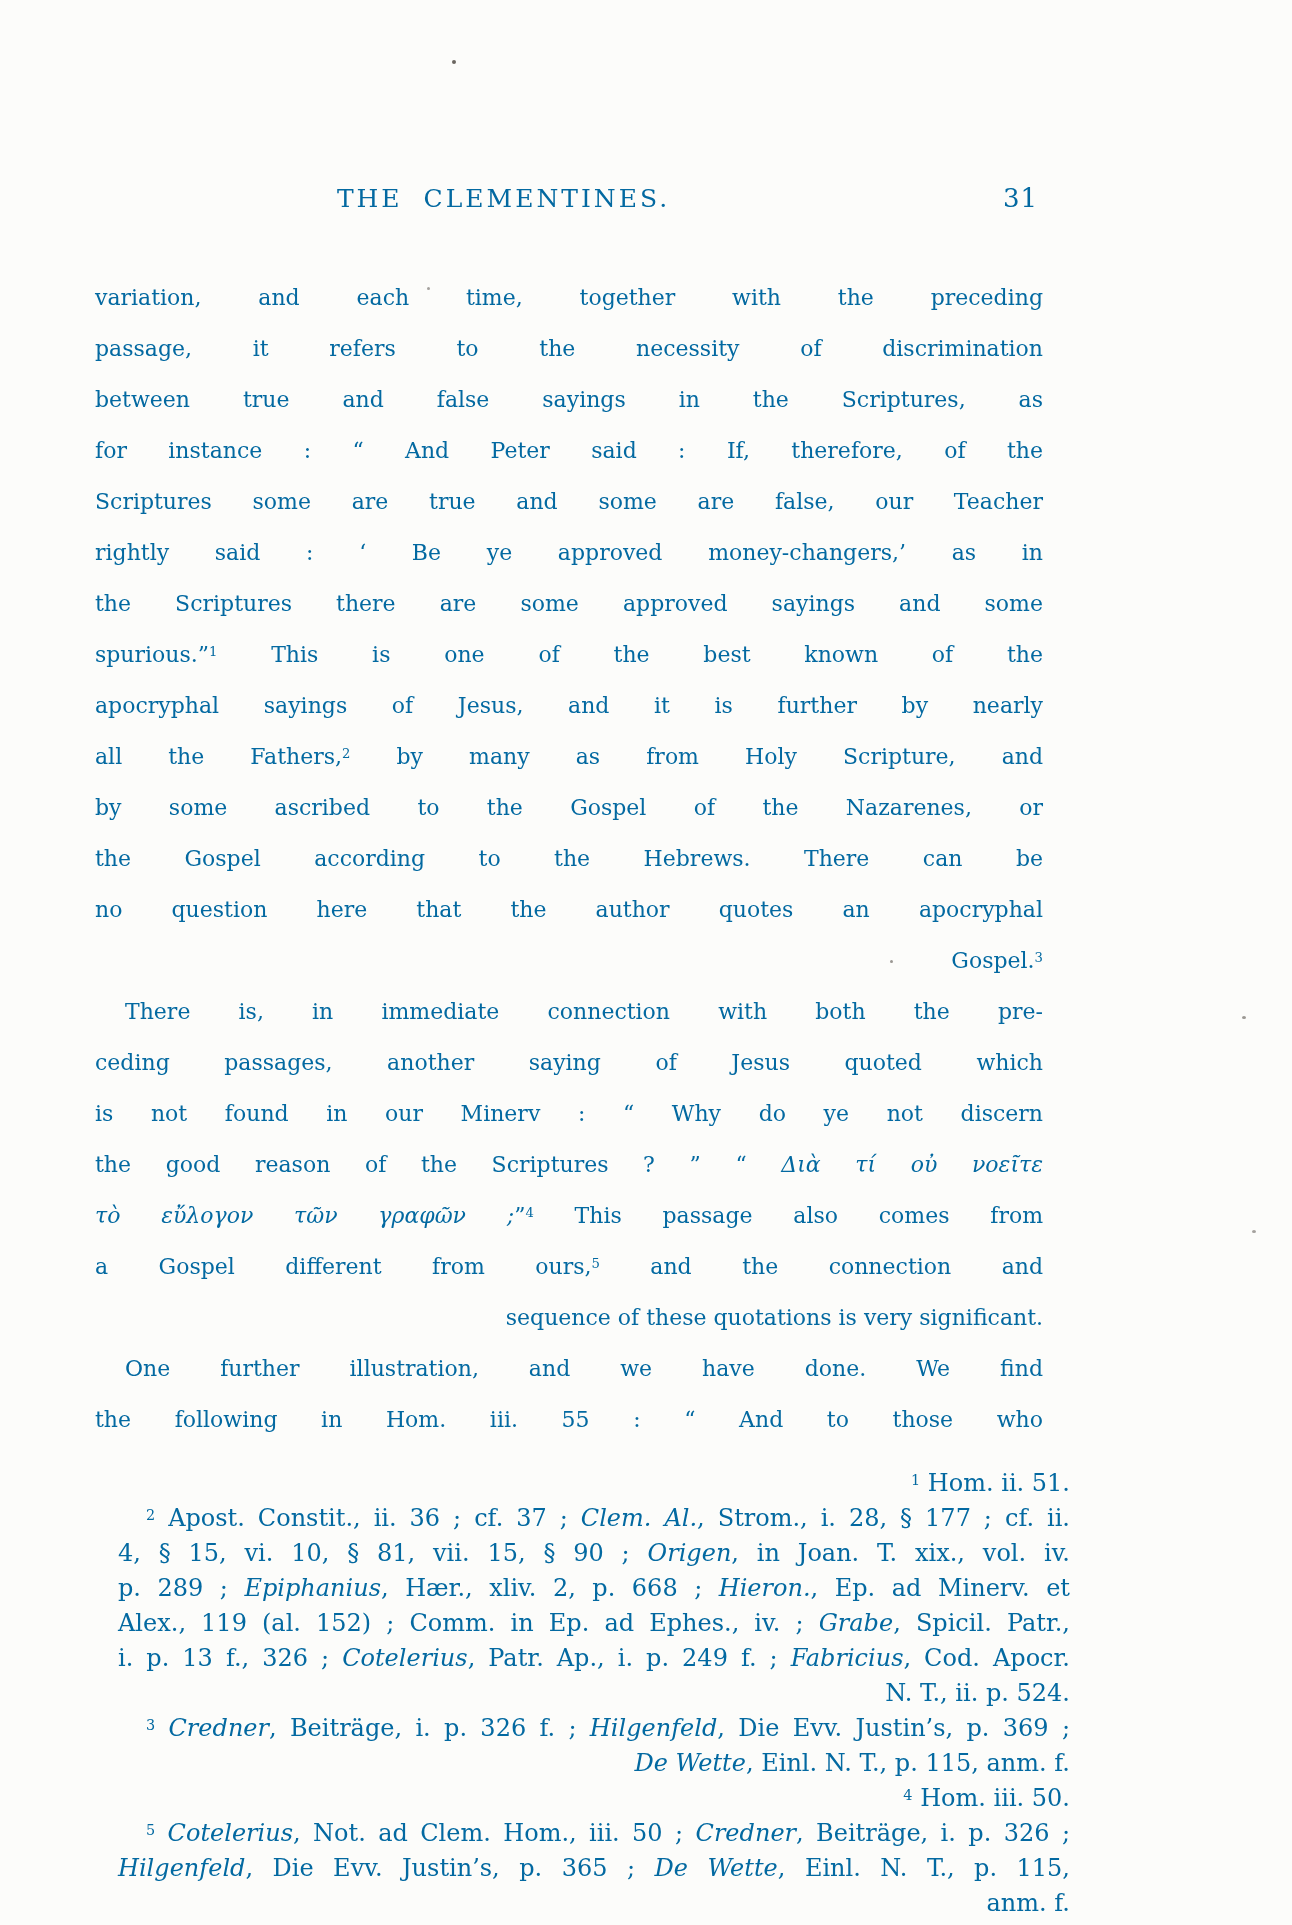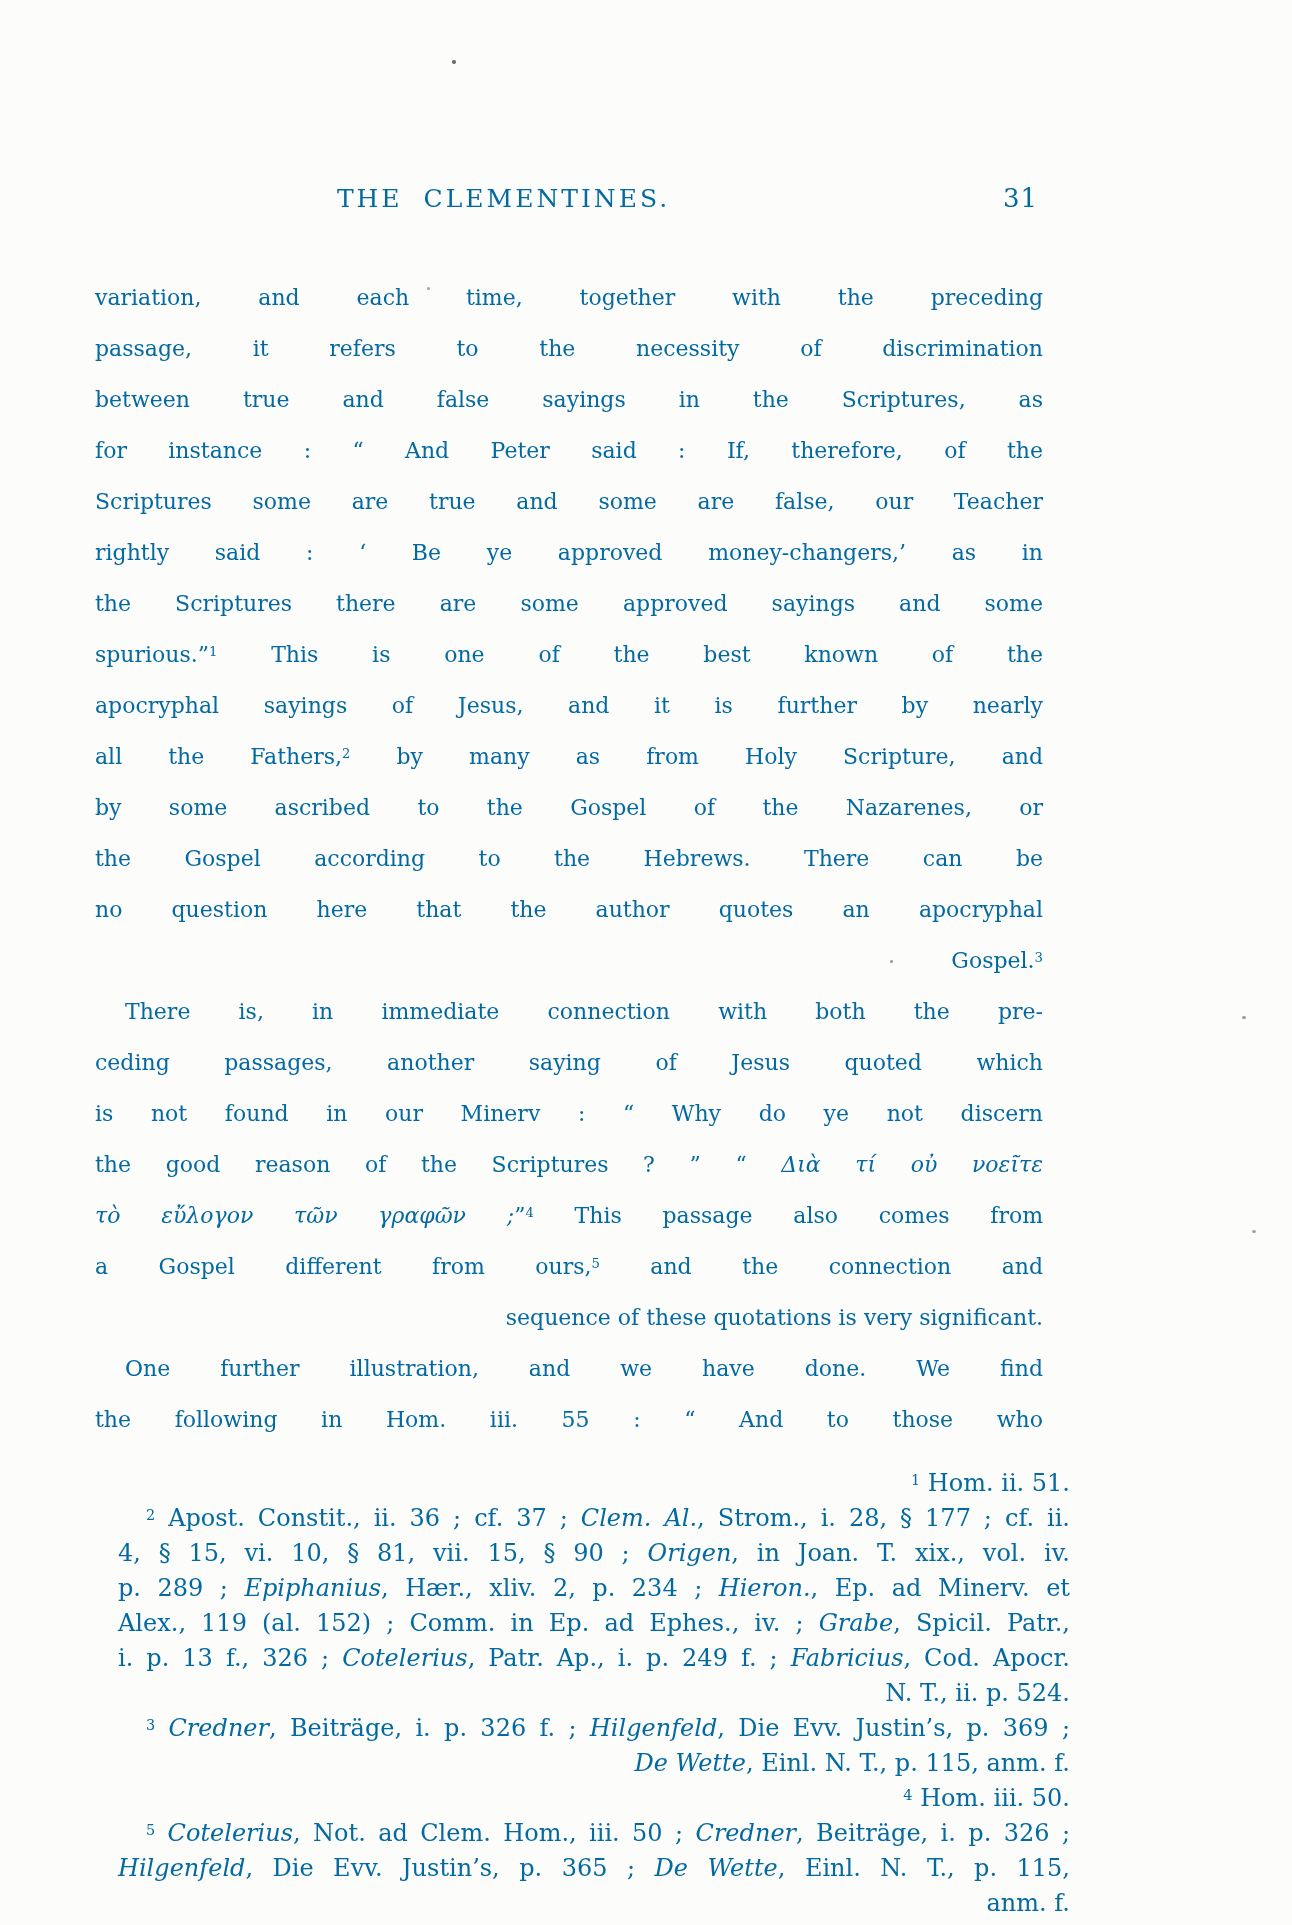--- a/index.html
+++ b/index.html
@@ -74,21 +74,21 @@
       <div class="line j"><span>a Gospel different from ours,</span><sup class="fnref">5</sup><span> and the connection and</span></div>
       <div class="line"><span>sequence of these quotations is very significant.</span></div>
       <div class="line j ind"><span>One further illustration, and we have done.  We find</span></div>
       <div class="line j"><span>the following in Hom. iii. 55 : “ And to those who</span></div>
     </main>
 
   <section class="footnotes" id="footnote-lines">
       <div class="line ind"><sup class="fnref">1</sup><span> Hom. ii. 51.</span></div>
       <div class="line j ind"><sup class="fnref">2</sup><span> Apost. Constit., ii. 36 ;  cf. 37 ;  </span><span class="it">Clem. Al.</span><span>, Strom., i. 28, § 177 ;  cf. ii.</span></div>
       <div class="line j"><span>4, § 15, vi. 10, § 81, vii. 15, § 90 ;  </span><span class="it">Origen</span><span>, in Joan. T. xix., vol. iv.</span></div>
-      <div class="line j"><span>p. 289 ;  </span><span class="it">Epiphanius</span><span>, Hær., xliv. 2, p. 234 ;  </span><span class="it">Hieron.</span><span>, Ep. ad Minerv. et</span></div>
+      <div class="line j"><span>p. 289 ;  </span><span class="it">Epiphanius</span><span>, Hær., xliv. 2, p. 668 ;  </span><span class="it">Hieron.</span><span>, Ep. ad Minerv. et</span></div>
       <div class="line j"><span>Alex., 119 (al. 152) ;  Comm. in Ep. ad Ephes., iv. ;  </span><span class="it">Grabe</span><span>, Spicil.  Patr.,</span></div>
       <div class="line j"><span>i. p. 13 f., 326 ;  </span><span class="it">Cotelerius</span><span>, Patr. Ap., i. p. 249 f. ;  </span><span class="it">Fabricius</span><span>, Cod. Apocr.</span></div>
       <div class="line"><span>N. T., ii. p. 524.</span></div>
       <div class="line j ind"><sup class="fnref">3</sup><span> </span><span class="it">Credner</span><span>, Beiträge, i. p. 326 f. ;  </span><span class="it">Hilgenfeld</span><span>, Die Evv. Justin’s, p. 369 ;</span></div>
       <div class="line"><span class="it">De Wette</span><span>, Einl. N. T., p. 115, anm. f.</span></div>
       <div class="line ind"><sup class="fnref">4</sup><span> Hom. iii. 50.</span></div>
       <div class="line j ind"><sup class="fnref">5</sup><span> </span><span class="it">Cotelerius</span><span>, Not. ad Clem. Hom., iii. 50 ;  </span><span class="it">Credner</span><span>, Beiträge, i. p. 326 ;</span></div>
       <div class="line j"><span class="it">Hilgenfeld</span><span>, Die Evv. Justin’s, p. 365 ;  </span><span class="it">De Wette</span><span>, Einl. N. T., p. 115,</span></div>
       <div class="line"><span>anm. f.</span></div>
     </section>

